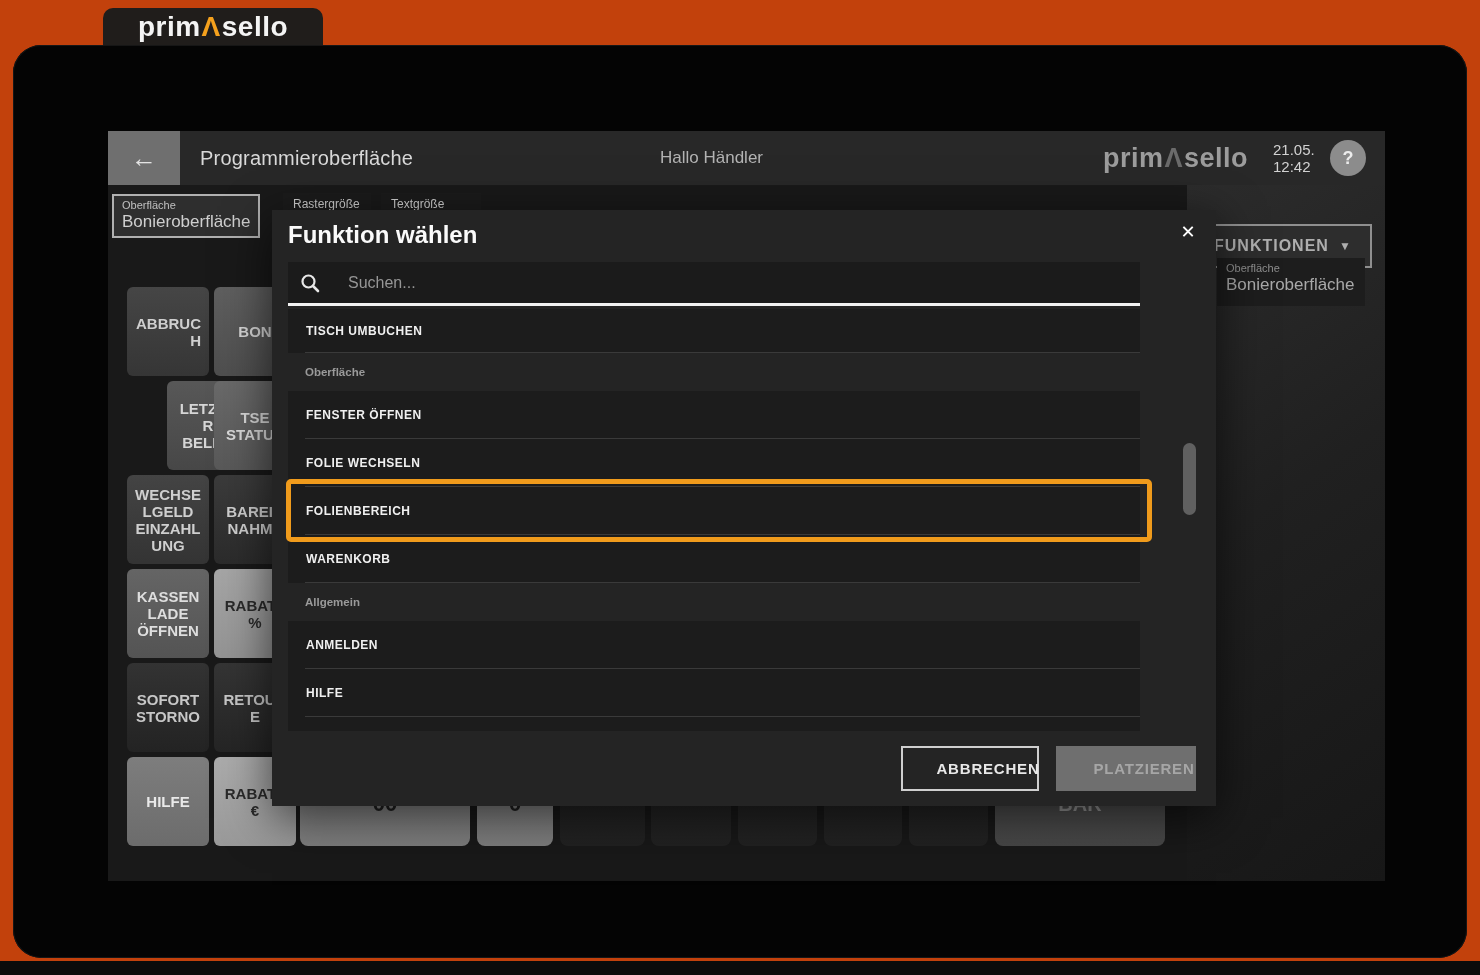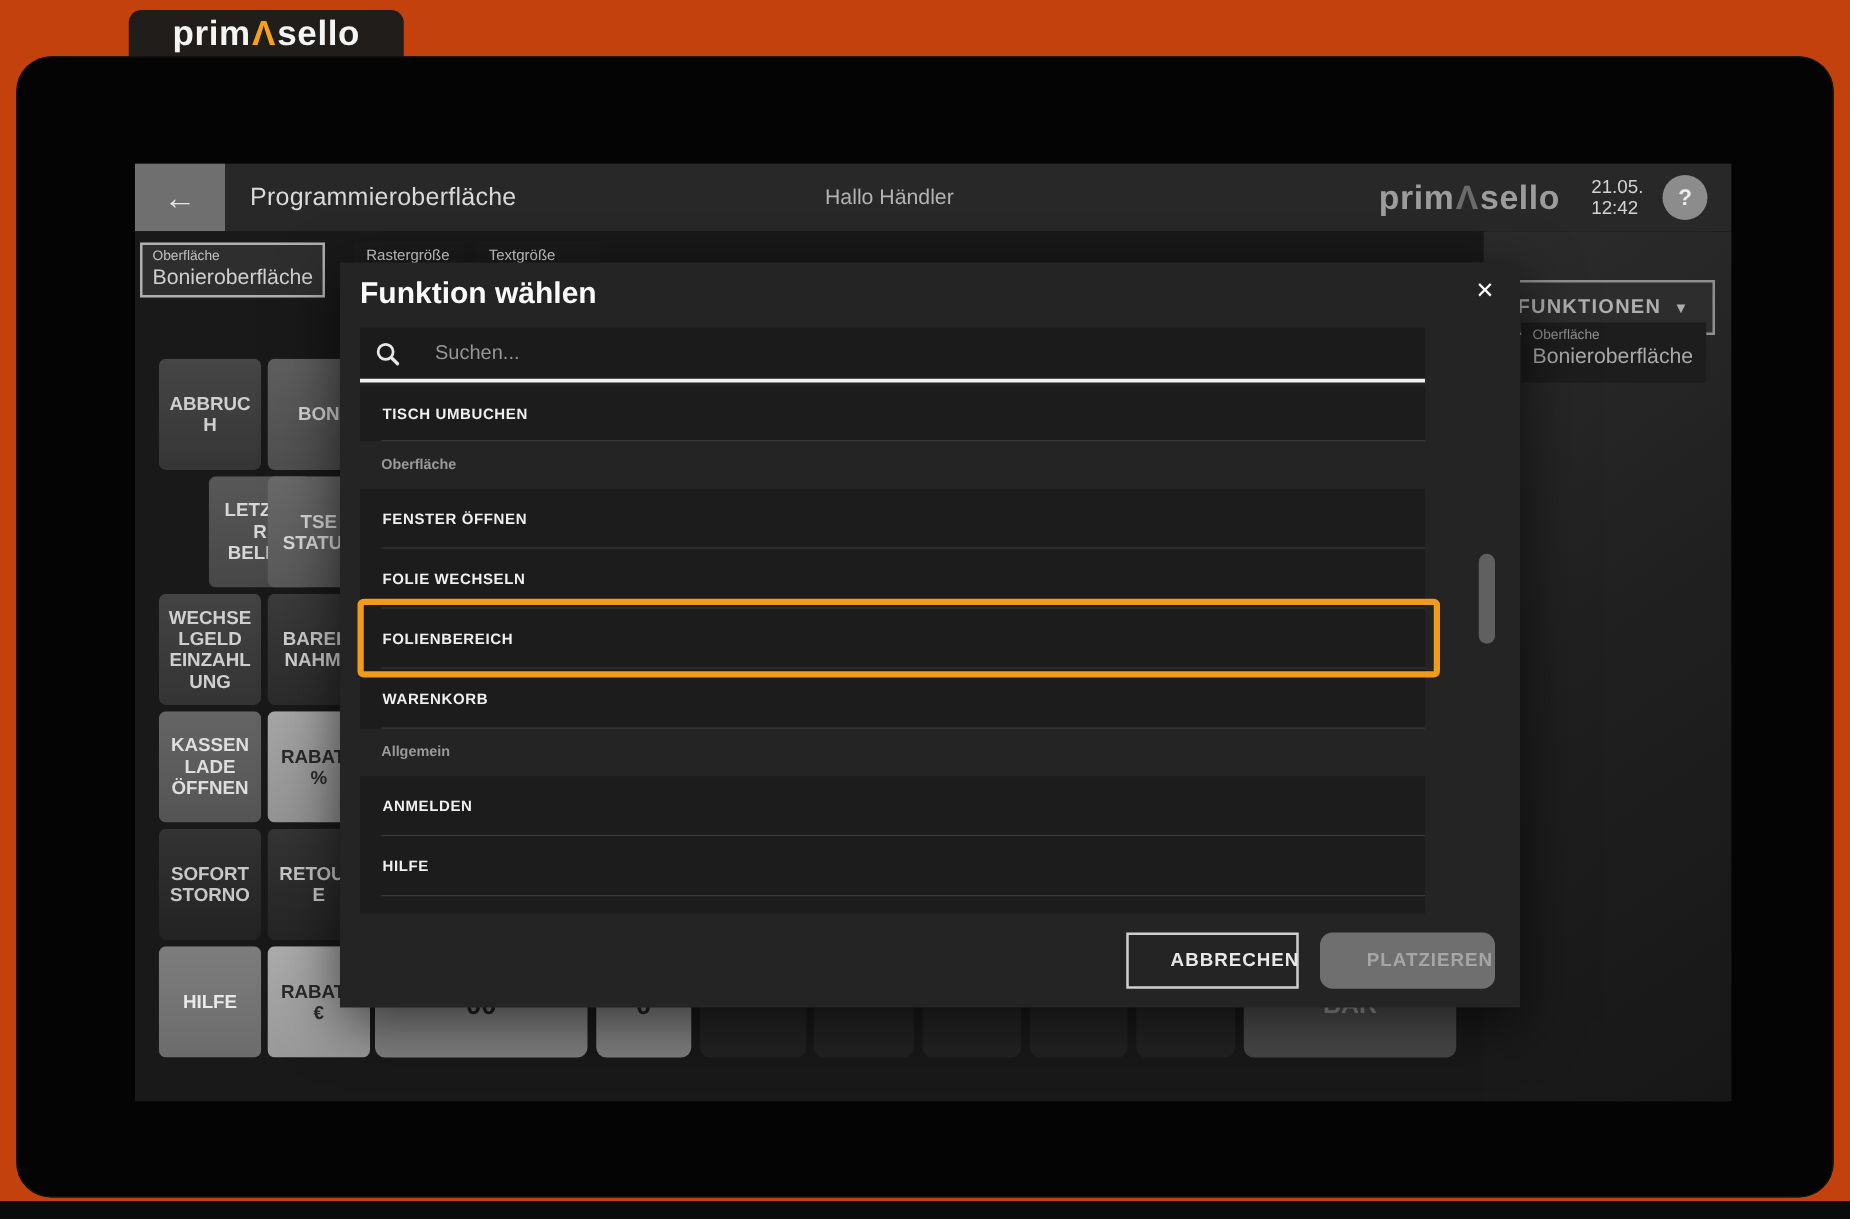--- a/index.html
+++ b/index.html
@@ -53,21 +53,21 @@
   .size-tab.t2 { left:273px; width:100px; }
 
   
   .fn-btn { position:absolute; width:82px; height:89px; border-radius:6px;
     display:flex; align-items:center; justify-content:center; text-align:center;
     font-size:15px; font-weight:bold; line-height:17px; padding:4px 8px;
     overflow-wrap:anywhere; word-break:break-word; color:#cfcfcf; cursor:pointer; z-index:1;
     background-image:linear-gradient(180deg, rgba(255,255,255,.06), rgba(0,0,0,.08)); }
   .c1 { left:19px; } .c2 { left:106px; }
   .r1 { top:102px; } .r2 { top:196px; } .r3 { top:290px; } .r4 { top:384px; } .r5 { top:478px; } .r6 { top:572px; }
-  .bg-a { background-color:#3a3a3a; }
+  .bg-a { background-color:#3a3a3a;text-align:right; }
   .bg-b { background-color:#4d4d4d; color:#d6d6d6;margin-left:40px; }
   .bg-c { background-color:#383838; }
   .bg-d { background-color:#5b5b5b; color:#dedede; }
   .bg-e { background-color:#262626; color:#c7c7c7; }
   .bg-f { background-color:#757575; color:#e9e9e9; }
   .bg-g { background-color:#555555; color:#d6d6d6; }
   .bg-h { background-color:#606060; color:#d9d9d9; }
   .bg-i { background-color:#2f2f2f; }
   .bg-j { background-color:#a0a0a0; color:#2a2a2a; }
   .bg-k { background-color:#282828; color:#c7c7c7; }
@@ -115,21 +115,21 @@
   .stub { height:14px; background:#1c1c1c; }
   .hl-box { position:absolute; left:-2px; right:-12px; top:-8px; bottom:-7px;
     border:5px solid var(--accent); border-radius:5px; z-index:5; pointer-events:none; }
 
   .modal-scrollbar { position:absolute; left:911px; top:233px; width:13px; height:72px;
     background:#606060; border-radius:7px; cursor:pointer; }
 
   .modal-footer-btn { position:absolute; top:536px; height:45px; font-size:15px; font-weight:bold;
     letter-spacing:.8px; display:flex; align-items:center; justify-content:center; cursor:pointer;padding-left:36px; }
   .cancel-btn { left:629px; width:138px; background:#242424; border:2px solid #cfcfcf; color:#e8e8e8; }
-  .confirm-btn { left:784px; width:140px; background:#6f6f6f; color:#a6a6a6;border-radius:10px; }
+  .confirm-btn { left:784px; width:140px; background:#6f6f6f; color:#a6a6a6; }
 </style>
 </head>
 <body>
 
 <div id="stage">
 
   <div class="logo-tab">
     <div class="logo-word"><span>prim</span><span class="mark">Λ</span><span>sello</span></div>
   </div>
 

